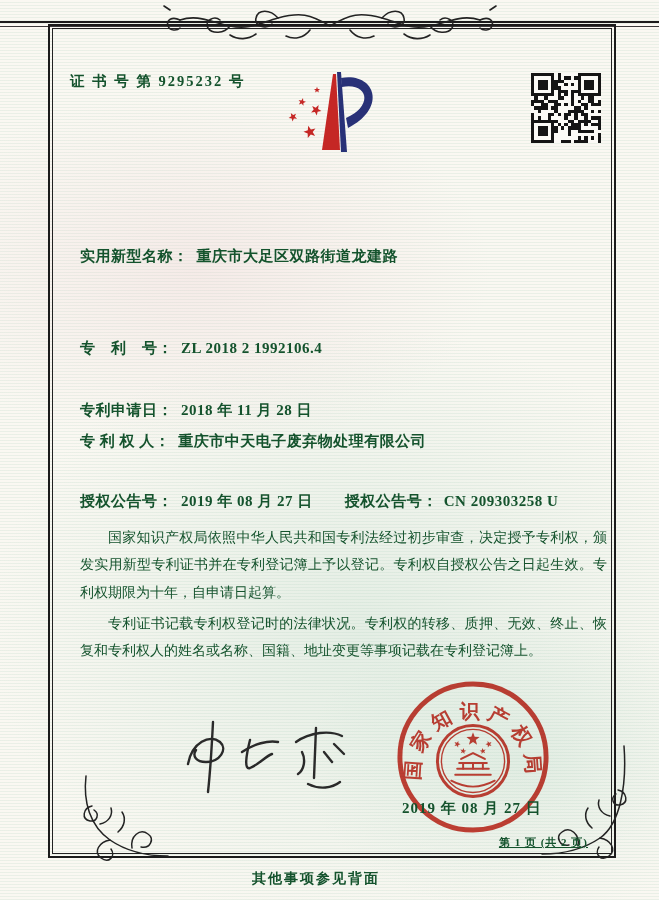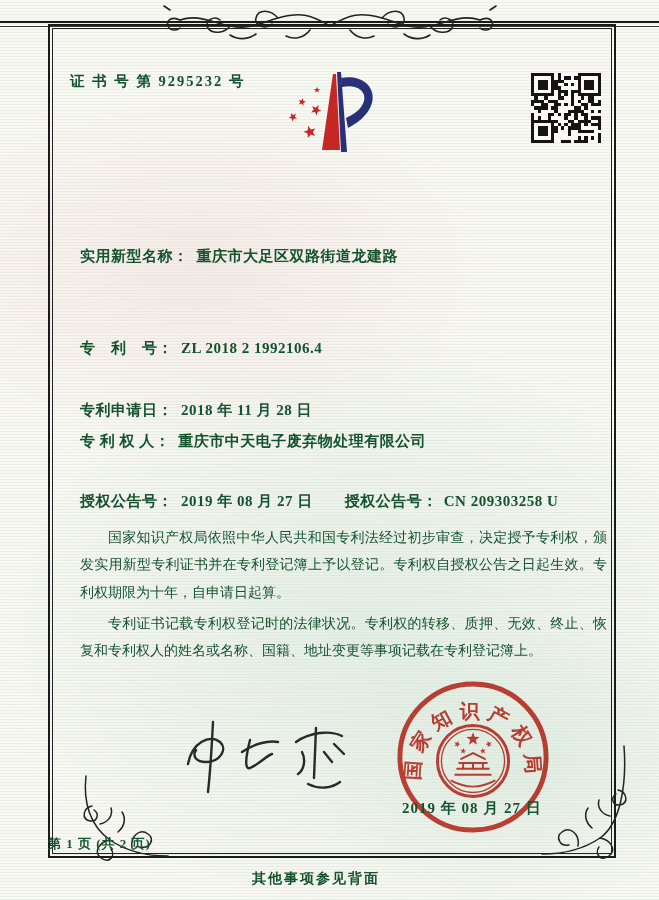--- a/index.html
+++ b/index.html
@@ -31,21 +31,21 @@
   .row .f-label{margin-right:8px;}
   .row .f-label2{margin-left:32px;margin-right:6px;}
   .r1{top:247px}.r2{top:298px}.r3{top:339px}.r4{top:401px}.r5{top:432px}.r6{top:457px}.r7{top:492px}
   .body-text{left:80px;top:524px;width:527px;font-size:14px;line-height:1.95;text-align:justify;}
   .body-text p{margin:0;text-indent:2em;}
   .body-text p + p{margin-top:4px;}
   .signoff{left:85px;top:745px;font-size:15px;font-weight:600;letter-spacing:3px;line-height:2.0;}
   .sig{left:158px;top:712px;}
   .seal{left:394px;top:678px;opacity:.93;mix-blend-mode:multiply;}
   .seal-date{left:402px;top:799px;font-size:15px;font-weight:600;letter-spacing:1px;}
-  .page-ind{left:48px;top:835px;width:540px;text-align:left;font-size:13px;font-weight:600;letter-spacing:1px;}
+  .page-ind{left:48px;top:835px;width:540px;text-align:right;font-size:11px;font-weight:600;letter-spacing:1px;text-decoration:underline;}
   .back-note{left:252px;top:870px;font-size:14px;font-weight:600;letter-spacing:2px;}
   .qr{left:531px;top:73px;}
   .logo{left:272px;top:60px;}
   .dragon{left:163px;top:2px;}
   .fl-left{left:78px;top:772px;}
   .fl-right{left:540px;top:742px;transform:scaleX(-1);}
   svg{display:block;}
 </style>
 </head>
 <body>

